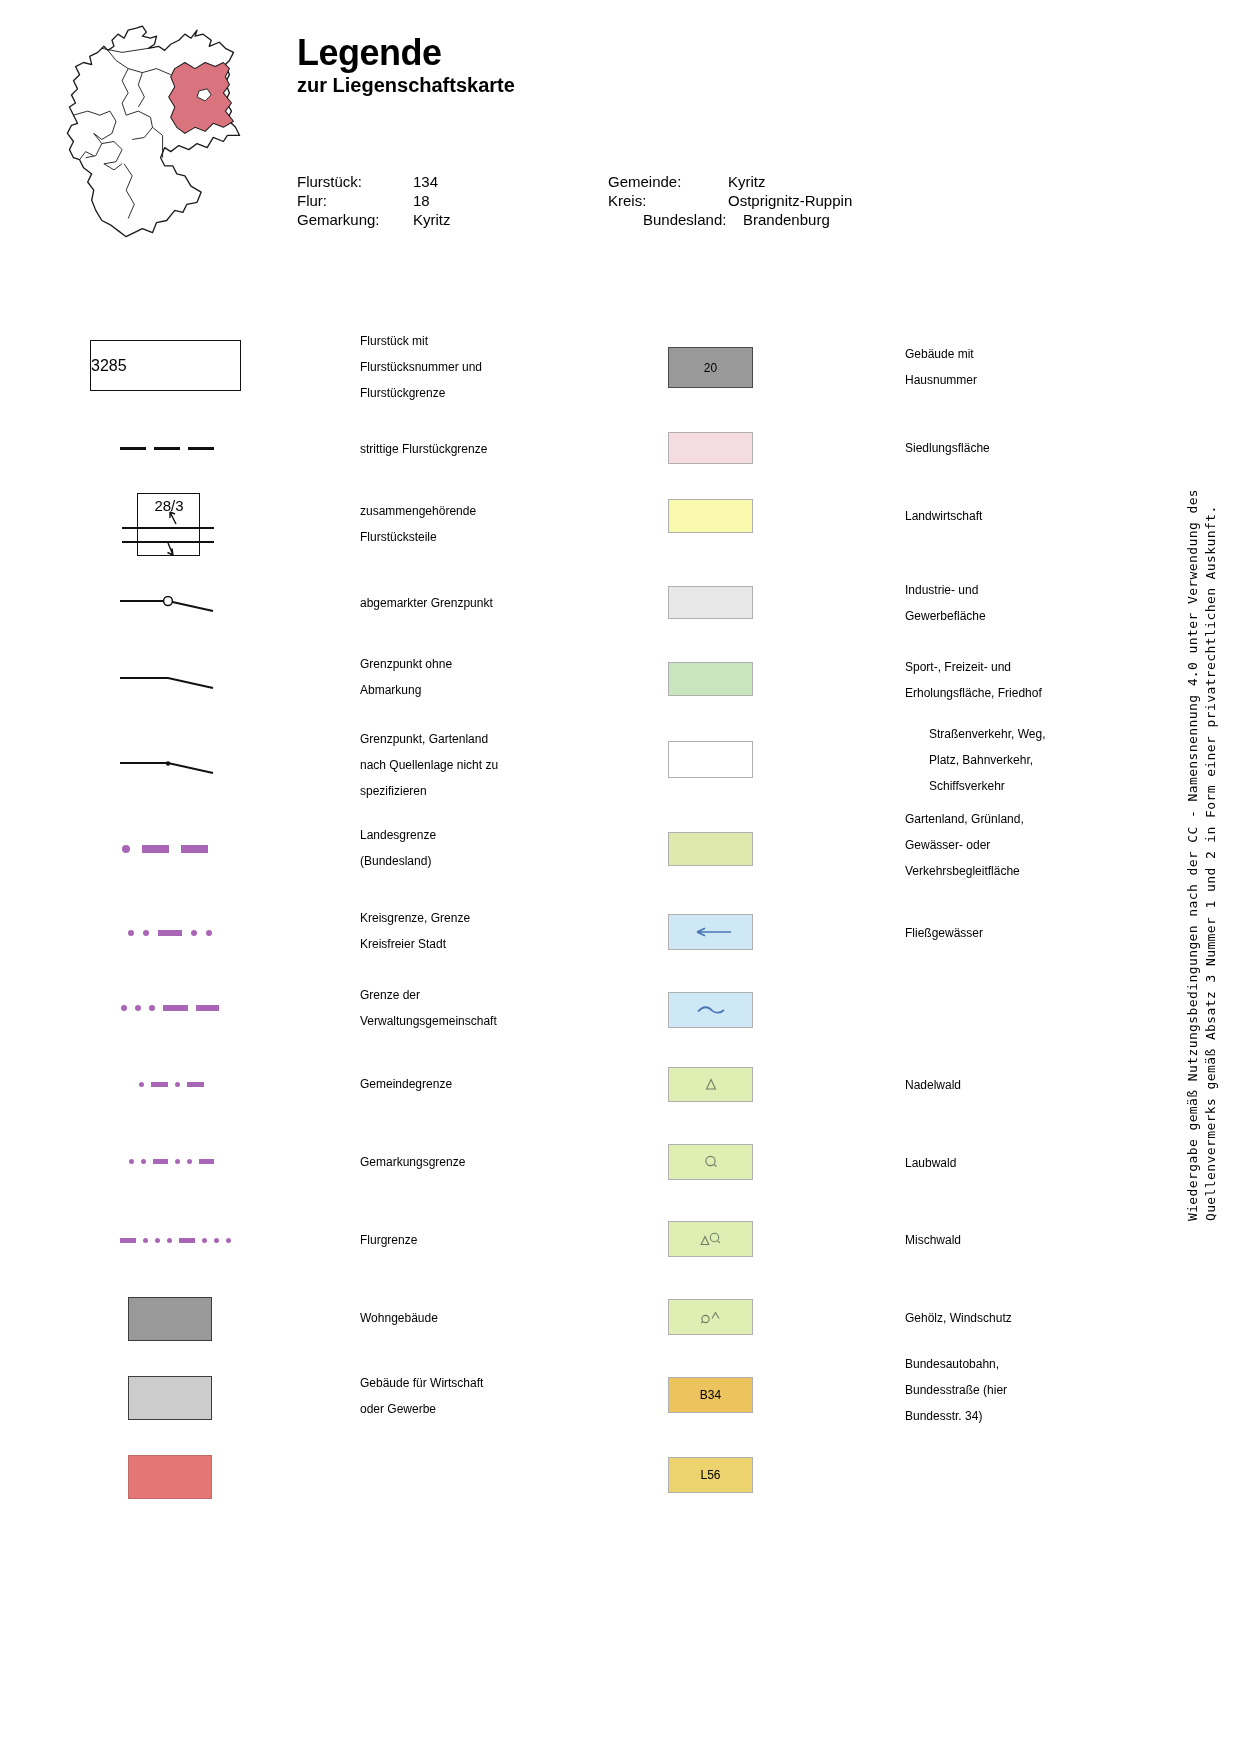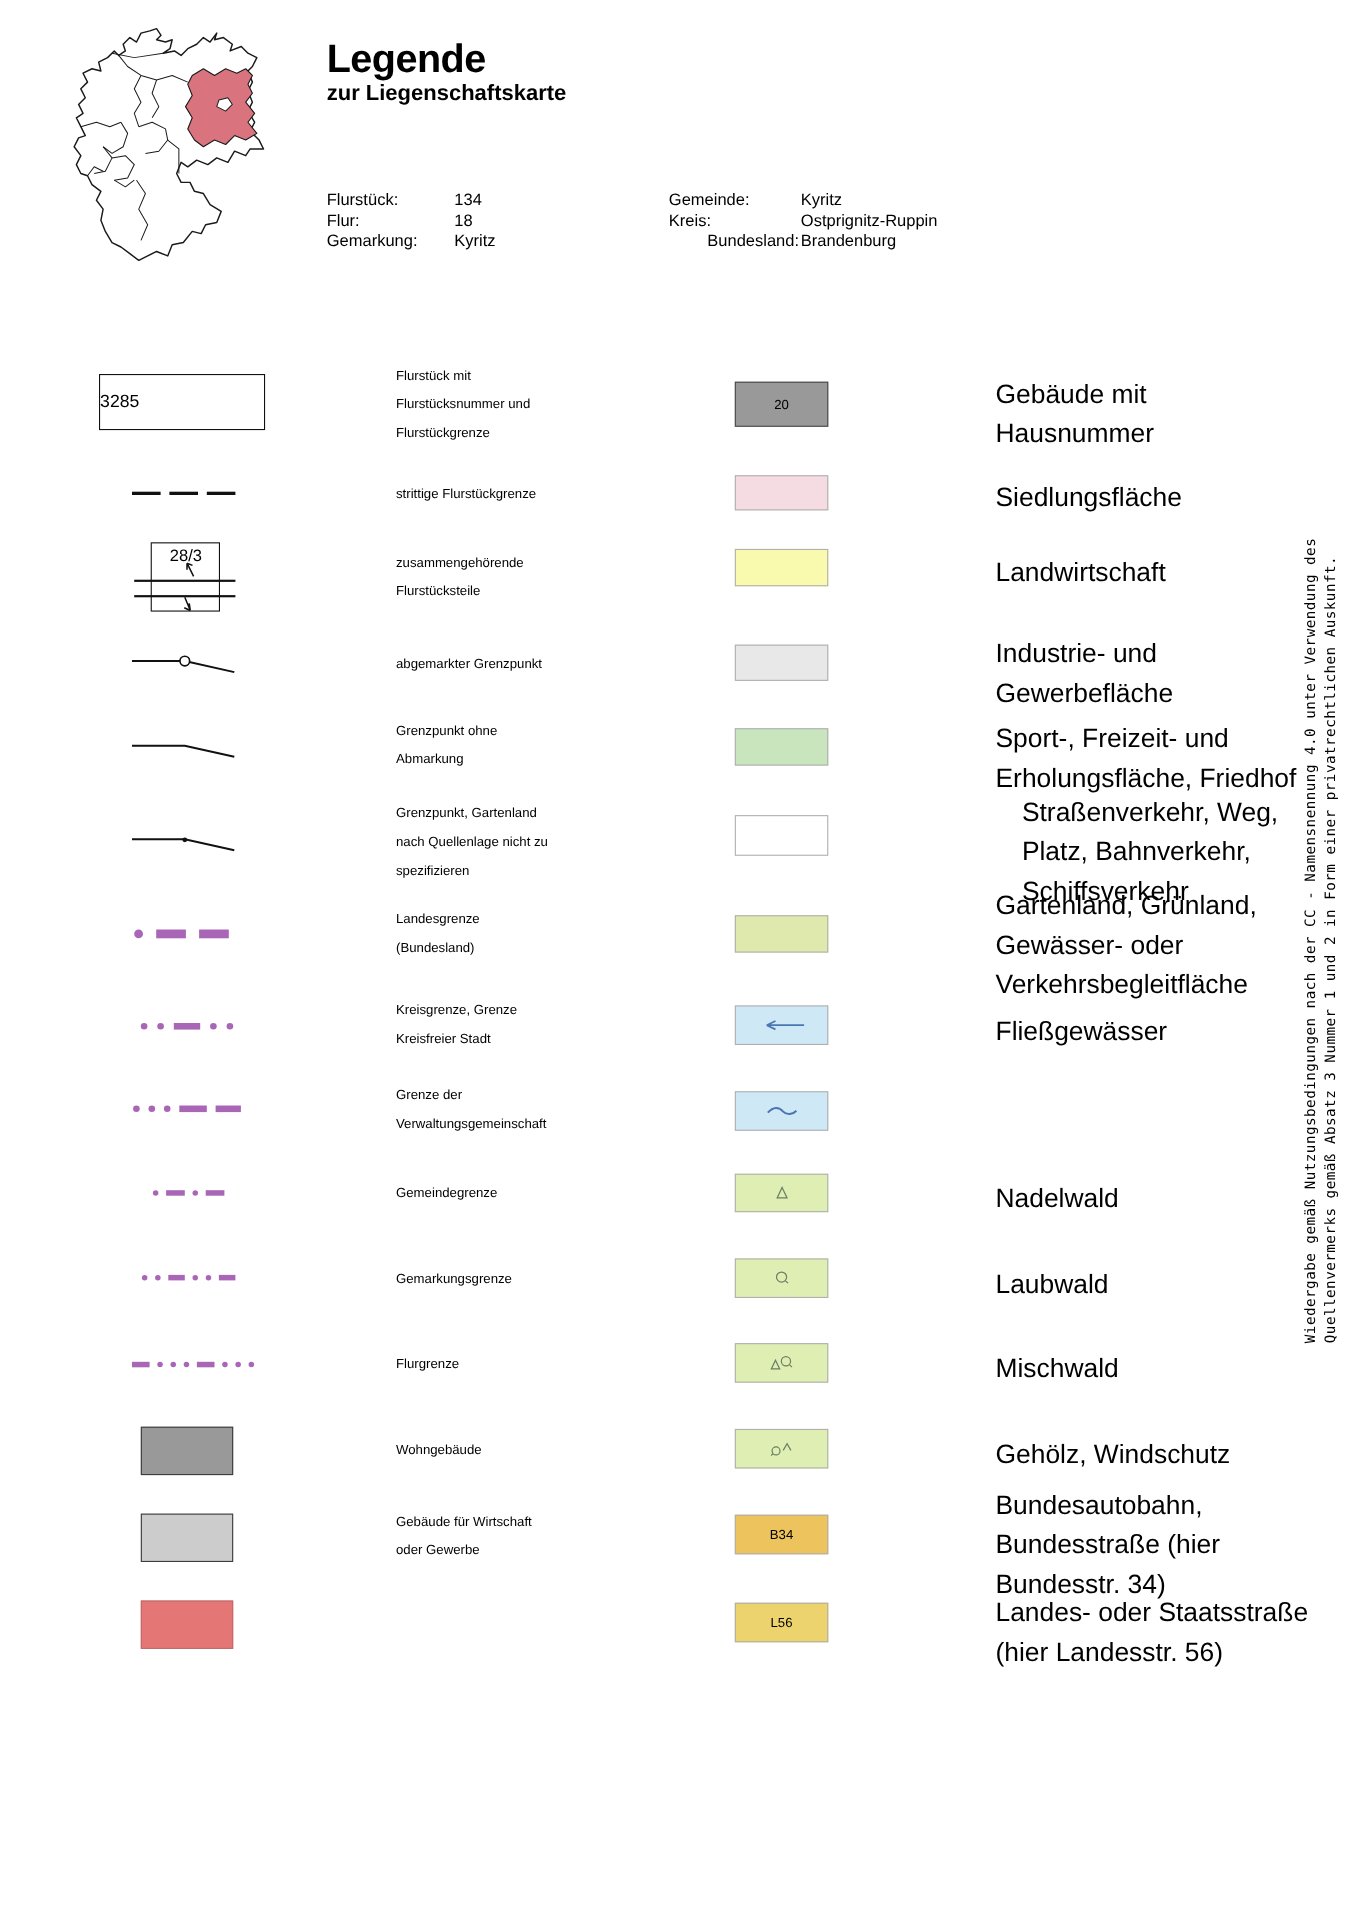--- a/index.html
+++ b/index.html
@@ -8,21 +8,21 @@
     font-family:"Liberation Sans","DejaVu Sans",sans-serif;color:#000;
   }
   
   .title{position:absolute;left:297px;top:32px;font-size:36px;font-weight:bold;letter-spacing:-0.5px;}
   .subtitle{position:absolute;left:297px;top:74px;font-size:20px;font-weight:bold;}
   
   .meta-label{position:absolute;font-size:15px;}
   .meta-value{position:absolute;font-size:15px;}
   
   .ltext{position:absolute;left:360px;width:285px;font-size:12px;line-height:26px;white-space:pre-line;}
-  .rtext{position:absolute;left:905px;width:300px;font-size:24px;line-height:36px;white-space:pre-line;}
+  .rtext{position:absolute;left:905px;width:300px;font-size:12px;line-height:26px;white-space:pre-line;}
   
   .sym-parcel-box{position:absolute;left:90px;top:340px;width:149px;height:49px;border:1.6px solid #111;
     display:flex;align-items:center;justify-content:flex-start;font-size:16px;}
   .sym-disputed{position:absolute;left:120px;top:447px;display:flex;}
   .sym-disputed span{display:block;width:26px;height:2.6px;background:#111;margin-right:8px;}
   .sym-disputed span:last-child{margin-right:0;}
   .sym-parts{position:absolute;left:118px;top:490px;width:100px;height:72px;}
   .sym-parts .rect{position:absolute;left:19px;top:3px;width:61px;height:61px;border:1.6px solid #111;}
   .sym-parts .num{position:absolute;left:19px;top:7px;width:64px;text-align:center;font-size:15px;}
   .sym-parts .hline{position:absolute;left:4px;width:92px;height:1.6px;background:#111;}
@@ -76,21 +76,21 @@
   <div class="meta-value" style="left:413px;top:173px;">134</div>
   <div class="meta-label" style="left:297px;top:192px;">Flur:</div>
   <div class="meta-value" style="left:413px;top:192px;">18</div>
   <div class="meta-label" style="left:297px;top:211px;">Gemarkung:</div>
   <div class="meta-value" style="left:413px;top:211px;">Kyritz</div>
   <div class="meta-label" style="left:608px;top:173px;">Gemeinde:</div>
   <div class="meta-value" style="left:728px;top:173px;">Kyritz</div>
   <div class="meta-label" style="left:608px;top:192px;">Kreis:</div>
   <div class="meta-value" style="left:728px;top:192px;">Ostprignitz-Ruppin</div>
   <div class="meta-label" style="left:608px;top:211px;margin-left:35px;">Bundesland:</div>
-  <div class="meta-value" style="left:728px;top:211px;">Brandenburg</div>
+  <div class="meta-value" style="left:743px;top:211px;">Brandenburg</div>
 
   <div class="sym-parcel-box">
     <span>3285</span>
   </div>
 
   <div class="sym-disputed">
       <span></span>
       <span></span>
       <span></span>
     </div>
@@ -265,21 +265,19 @@
 Gewässer- oder
 Verkehrsbegleitfläche</div>
   <div class="rtext" style="top:920px;">Fließgewässer</div>
   <div class="rtext" style="top:1072px;">Nadelwald</div>
   <div class="rtext" style="top:1150px;">Laubwald</div>
   <div class="rtext" style="top:1227px;">Mischwald</div>
   <div class="rtext" style="top:1305px;">Gehölz, Windschutz</div>
   <div class="rtext" style="top:1351px;">Bundesautobahn,
 Bundesstraße (hier
 Bundesstr. 34)</div>
-  <div class="rtext" style="top:1449px;">Landes- oder Staatsstraße
-(hier Landesstr. 56)</div>
 
   <div class="vnote">
     <div>Wiedergabe gemäß Nutzungsbedingungen nach der CC - Namensnennung 4.0 unter Verwendung des</div>
     <div>Quellenvermerks gemäß Absatz 3 Nummer 1 und 2 in Form einer privatrechtlichen Auskunft.</div>
   </div>
 
 </div>
 
 </body></html>

